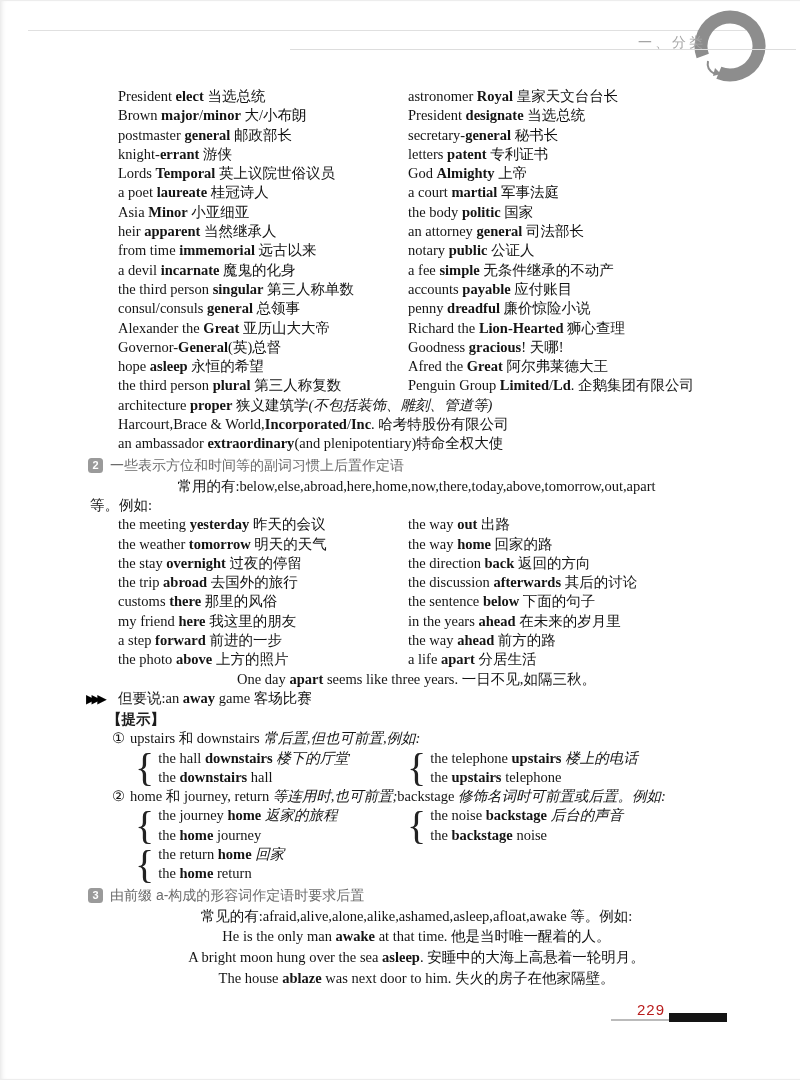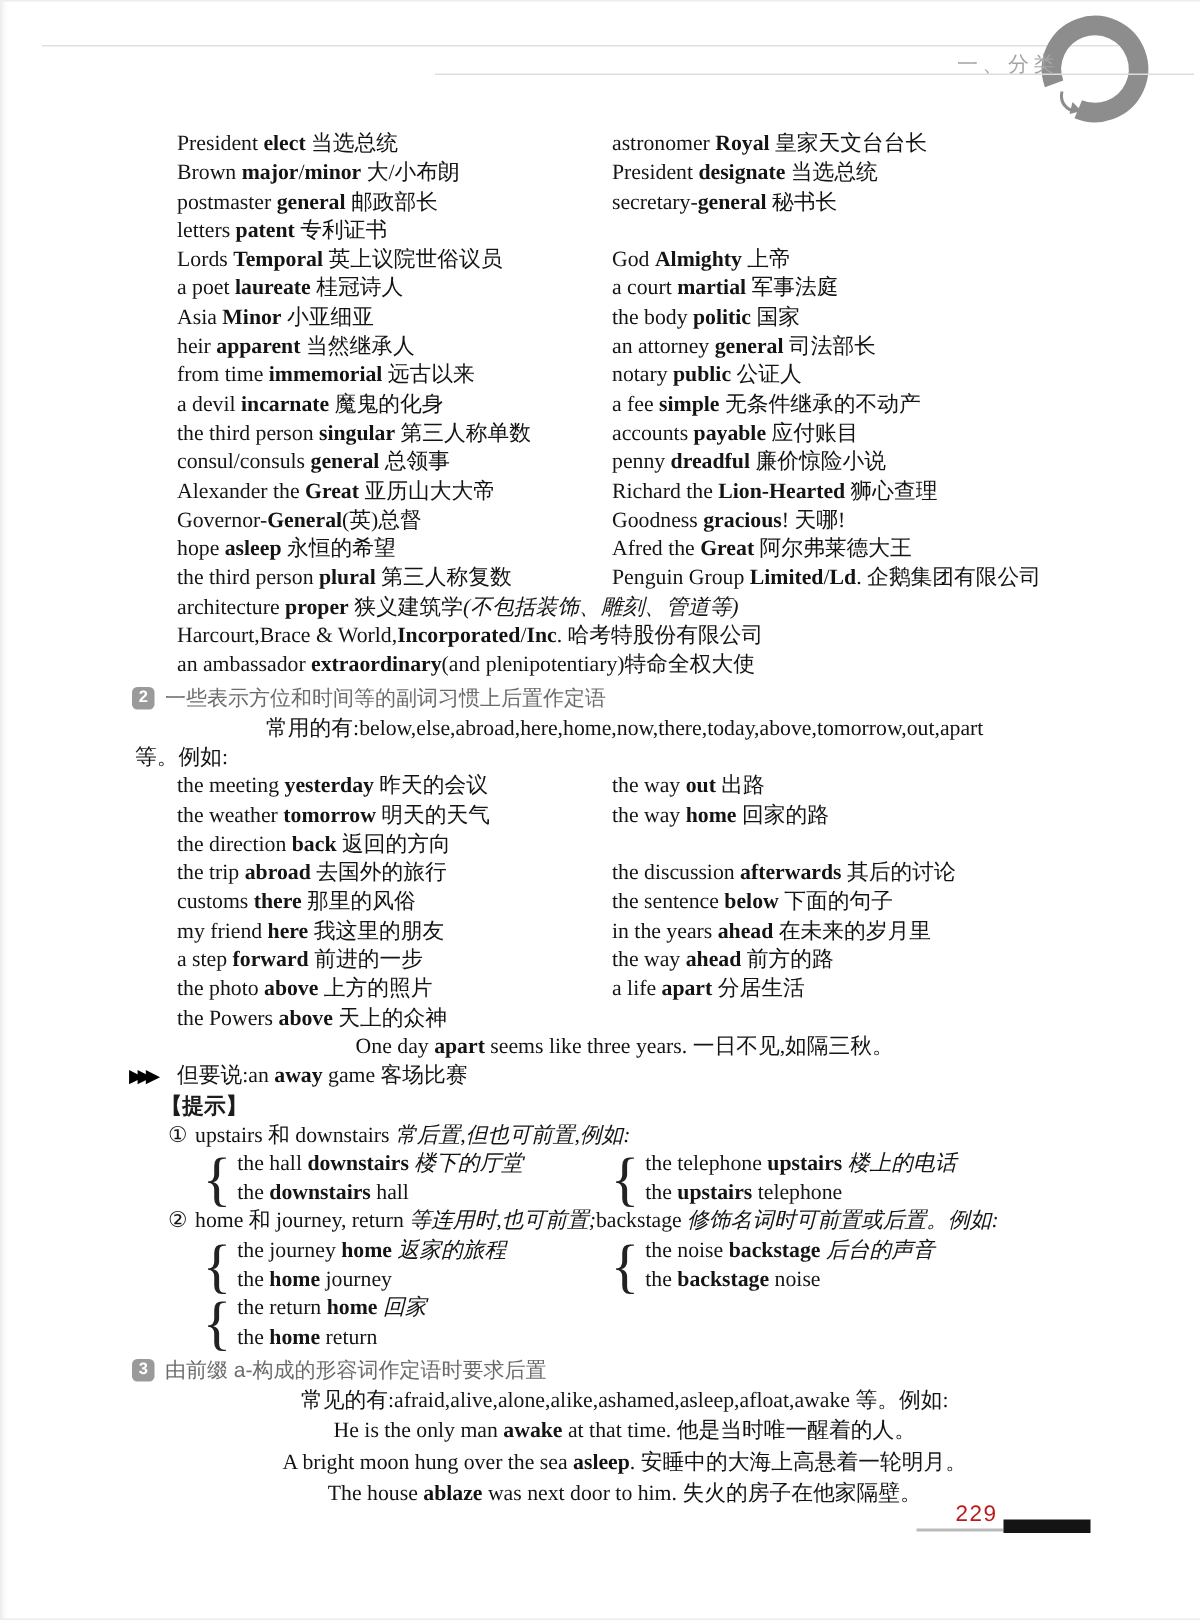--- a/index.html
+++ b/index.html
@@ -40,21 +40,21 @@
   .noindent{white-space:nowrap;}
   .note-row{display:flex;align-items:baseline;margin-left:-4px;white-space:nowrap;}
   .arrows{letter-spacing:-4px;font-size:12.5px;color:#000;width:32px;flex-shrink:0;}
   .tips-title{
     font-family:"Liberation Sans","DejaVu Sans",sans-serif;font-weight:bold;
     font-size:14.5px;color:#1c1c1c;padding-left:17px;line-height:20px;
   }
   .tip-line{padding-left:22px;white-space:nowrap;}
   .tip-num{margin-right:5px;}
   .brace-row{display:flex;padding-left:45px;}
-  .bgroup{display:flex;align-items:flex-start;}
+  .bgroup{display:flex;align-items:flex-end;}
   .bgroup.bleft{width:272px;flex-shrink:0;}
   .brace{
     font-family:"Liberation Serif",serif;font-size:40px;font-weight:300;color:#222;
     line-height:38px;margin-right:4px;
   }
   .brace::before{content:"{";}
   .blines{display:flex;flex-direction:column;}
   .bline{line-height:19.3px;white-space:nowrap;}
   .example{line-height:21px;}
   
@@ -88,20 +88,21 @@
         </div>
         <div class="row">
           <div class="cell-l">Brown <b>major</b>/<b>minor</b> 大/小布朗</div>
           <div class="cell-r">President <b>designate</b> 当选总统</div>
         </div>
         <div class="row">
           <div class="cell-l">postmaster <b>general</b> 邮政部长</div>
           <div class="cell-r">secretary-<b>general</b> 秘书长</div>
         </div>
         <div class="row">
+          <div class="cell-l">knight-<b>errant</b> 游侠</div>
           <div class="cell-r">letters <b>patent</b> 专利证书</div>
         </div>
         <div class="row">
           <div class="cell-l">Lords <b>Temporal</b> 英上议院世俗议员</div>
           <div class="cell-r">God <b>Almighty</b> 上帝</div>
         </div>
         <div class="row">
           <div class="cell-l">a poet <b>laureate</b> 桂冠诗人</div>
           <div class="cell-r">a court <b>martial</b> 军事法庭</div>
         </div>
@@ -161,20 +162,21 @@
     <div>
         <div class="row">
           <div class="cell-l">the meeting <b>yesterday</b> 昨天的会议</div>
           <div class="cell-r">the way <b>out</b> 出路</div>
         </div>
         <div class="row">
           <div class="cell-l">the weather <b>tomorrow</b> 明天的天气</div>
           <div class="cell-r">the way <b>home</b> 回家的路</div>
         </div>
         <div class="row">
+          <div class="cell-l">the stay <b>overnight</b> 过夜的停留</div>
           <div class="cell-r">the direction <b>back</b> 返回的方向</div>
         </div>
         <div class="row">
           <div class="cell-l">the trip <b>abroad</b> 去国外的旅行</div>
           <div class="cell-r">the discussion <b>afterwards</b> 其后的讨论</div>
         </div>
         <div class="row">
           <div class="cell-l">customs <b>there</b> 那里的风俗</div>
           <div class="cell-r">the sentence <b>below</b> 下面的句子</div>
         </div>
@@ -184,21 +186,20 @@
         </div>
         <div class="row">
           <div class="cell-l">a step <b>forward</b> 前进的一步</div>
           <div class="cell-r">the way <b>ahead</b> 前方的路</div>
         </div>
         <div class="row">
           <div class="cell-l">the photo <b>above</b> 上方的照片</div>
           <div class="cell-r">a life <b>apart</b> 分居生活</div>
         </div>
         <div class="row">
-          <div class="cell-l">the Powers <b>above</b> 天上的众神</div>
           <div class="cell-r"></div>
         </div>
       </div>
     <div class="indent">One day <b>apart</b> seems like three years. 一日不见,如隔三秋。</div>
 
     <div class="note-row">
       <span class="arrows">▶▶▶</span>
       <span>但要说:an <b>away</b> game 客场比赛</span>
     </div>
 

